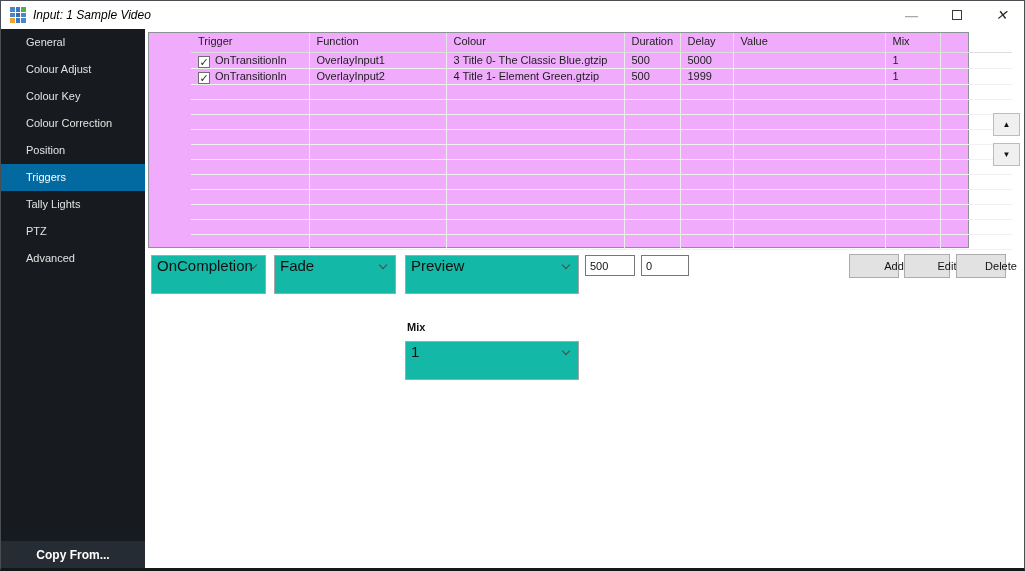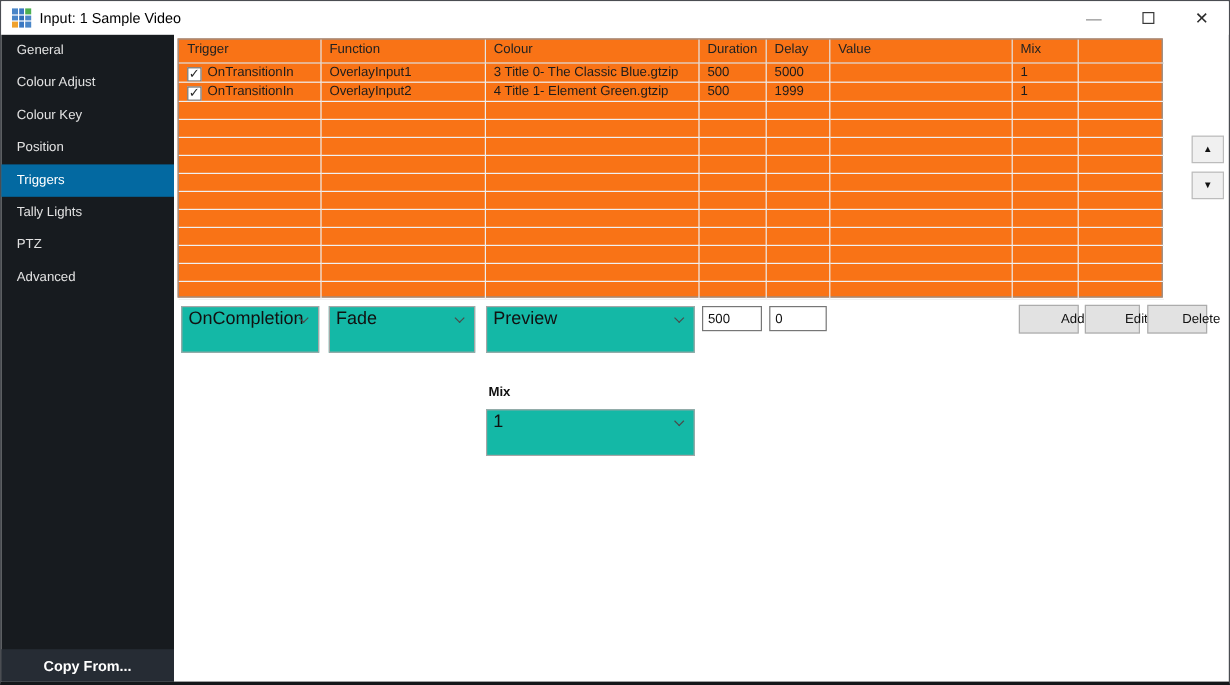--- a/index.html
+++ b/index.html
@@ -7,51 +7,51 @@
   body { font-family: "Liberation Sans", sans-serif; }
   .window {
     position: relative; width: 1025px; height: 571px;
     background: #ffffff; overflow: hidden;
     border: 1px solid #4a4d52;
     border-bottom: 3px solid #14171a;
   }
   
   .titlebar {
     position: absolute; top:0; left:0; width:100%; height:28px;
-    background:#ffffff; display:flex; align-items:center;
+    background:#ffffff; display:flex; align-items:center;font-style:italic;
   }
   .app-icon { width:16px; height:16px; margin-left:9px; margin-right:7px;
     display:grid; grid-template-columns:repeat(3,1fr); grid-template-rows:repeat(3,1fr); gap:1px; }
   .app-icon span { display:block; }
   .title-text { font-size:12px; color:#000; }
   .win-controls { position:absolute; right:0; top:0; height:28px; display:flex; }
   .win-btn { width:45px; height:28px; display:flex; align-items:center; justify-content:center;
     font-size:13px; color:#2b2b2b; cursor:default; }
   .win-btn.min { color:#a9a9a9; font-weight:bold; }
   .win-btn.max .box { width:10px; height:10px; border:1.5px solid #3a3a3a; display:block; }
   .win-btn.close { font-size:14px; }
   
   .sidebar {
     position: absolute; left:0; top:28px; width:144px; height:540px;
     background:#171b1f;
   }
   .side-item {
-    height:27px; line-height:27px; padding-left:13px;
+    height:27px; line-height:27px; padding-left:25px;
     color:#e2e2e2; font-size:11px; cursor:default;
   }
   .side-item.active { background:#0369a1; color:#ffffff; }
   .copy-from {
     position:absolute; bottom:0; left:0; width:144px; height:28px;
     background:#262c34; color:#ffffff; font-size:12px; font-weight:bold;
     display:flex; align-items:center; justify-content:center; cursor:default;margin-top:48px;
   }
   
   .trigger-table-wrap {
     position:absolute; left:147px; top:31px; width:821px; height:216px;
-    border:1px solid #8d9297; background:#f97316;
+    border:1px solid #8d9297; background:#f0abfc;padding-left:42px;
   }
   table.trigger-table { border-collapse:collapse; table-layout:fixed; width:100%; font-size:11px; color:#1c1c1c; }
   table.trigger-table th {
     font-weight:normal; text-align:left; height:19px; padding:0 0 2px 7px;
     border-right:1px solid #e4e4e4; border-bottom:1px solid #dedede;
     color:#222; overflow:hidden; white-space:nowrap;
   }
   table.trigger-table td {
     height:15px; padding:0 0 0 7px; line-height:14px;
     border-right:1px solid #eeeeee; border-bottom:1px solid #f0f0f0;
@@ -117,20 +117,21 @@
         </div>
       <div class="win-btn close">✕</div>
     </div>
   </div>
 
   <div class="sidebar">
     <div id="sidebar-items">
         <div class="side-item">General</div>
         <div class="side-item">Colour Adjust</div>
         <div class="side-item">Colour Key</div>
+        <div class="side-item">Colour Correction</div>
         <div class="side-item">Position</div>
         <div class="side-item active">Triggers</div>
         <div class="side-item">Tally Lights</div>
         <div class="side-item">PTZ</div>
         <div class="side-item">Advanced</div>
       </div>
     <div class="copy-from">Copy From...</div>
   </div>
 
   <div class="trigger-table-wrap">

